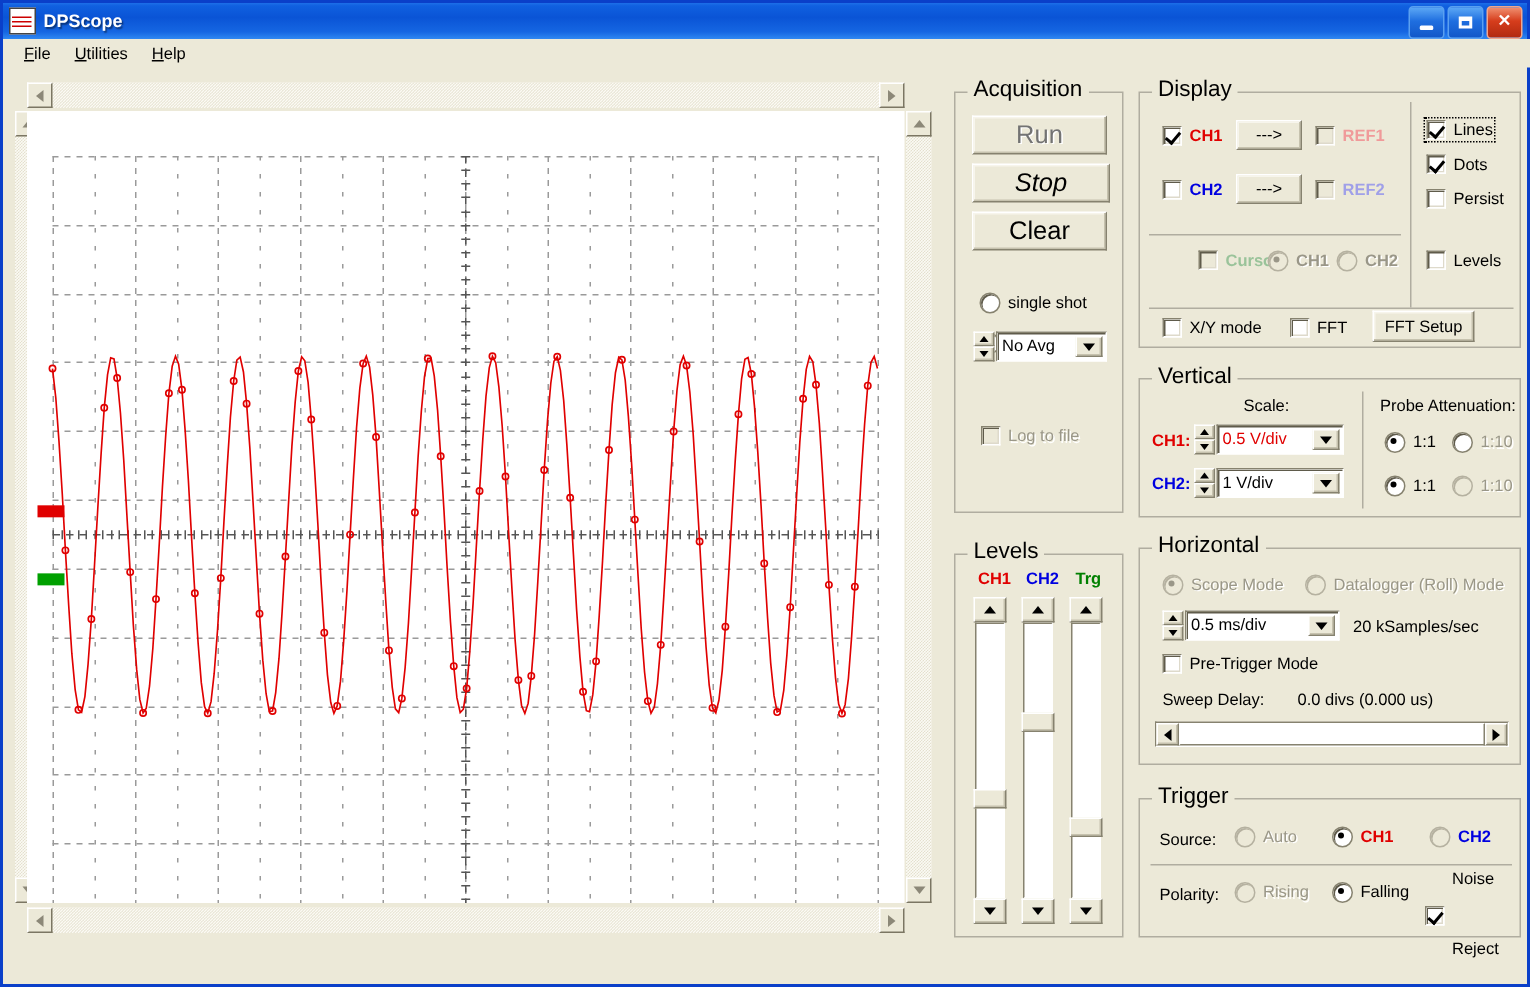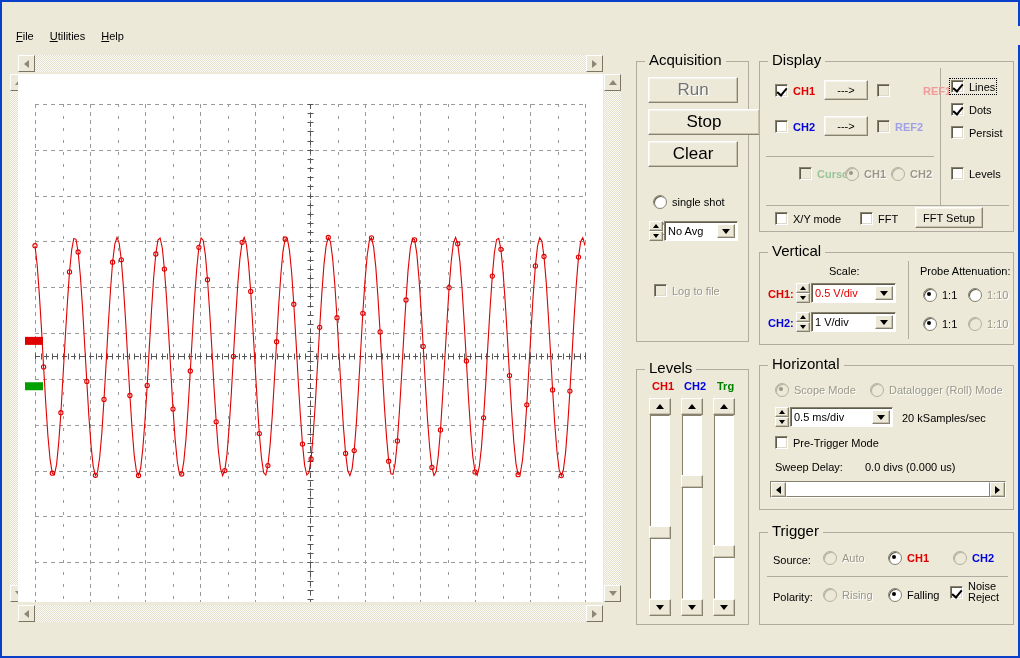--- a/index.html
+++ b/index.html
@@ -188,20 +188,35 @@
   }
   .statusbar .cell{font-size:11px;font-weight:bold;color:#000;}
   .red{color:#e00000;} .blue{color:#0000e0;} .green{color:#008000;}
   .reddim{color:#f09a9a;} .bluedim{color:#a0a0e8;} .greendim{color:#9ac39a;}
 </style>
 </head>
 <body>
 
 <div class="win">
 
+  <div class="titlebar">
+    <div class="title-ico"></div>
+    <div class="title-txt">DPScope</div>
+    <div class="tbtns">
+      <div class="tbtn min">
+          <span class="g"></span>
+        </div>
+      <div class="tbtn max">
+          <span class="g"></span>
+        </div>
+      <div class="tbtn close">
+          <span class="g">✕</span>
+        </div>
+    </div>
+  </div>
 
   <div class="menubar">
     <div class="menuitem"><u>F</u><span title="File">ile</span></div>
     <div class="menuitem"><u>U</u>tilities</div>
     <div class="menuitem"><u>H</u>elp</div>
   </div>
 
   <div class="client">
 
     <div class="scopeframe">
@@ -499,21 +514,21 @@
             <rect x="7" y="262.88" width="18" height="8" fill="#e00000"></rect>
             <rect x="7" y="308.24" width="18" height="8" fill="#00a000"></rect>
           </svg>
       </div>
     </div>
 
     <div class="grp" style="left:634px;top:16px;width:113px;height:281px;">
       <div class="lg">Acquisition</div>
 
       <div class="btn big dis" style="position:absolute;left:11px;top:15px;width:90px;height:26px;">Run</div>
-      <div class="btn big" style="position:absolute;left:11px;top:47px;width:112px;height:26px;">Stop</div>
+      <div class="btn big" style="position:absolute;left:11px;top:47px;width:92px;height:26px;font-style:italic;">Stop</div>
       <div class="btn big" style="position:absolute;left:11px;top:79px;width:90px;height:26px;">Clear</div>
 
       <div class="ckrow" style="position:absolute;left:16px;top:112px;margin-top:48px;">
         <span class="rb on"></span>
         <span class="lbl">continuous</span>
       </div>
       <div class="ckrow" style="position:absolute;left:16px;top:133px;">
         <span class="rb"></span>
         <span class="lbl">single shot</span>
       </div>
@@ -587,21 +602,21 @@
       <div class="hsep" style="left:6px;top:94px;width:168px;"></div>
       <div class="hsep" style="left:6px;top:143px;width:243px;"></div>
 
       <div class="ckrow" style="position:absolute;left:15px;top:22px;">
         <span class="cb on"></span>
         <span class="lbl red" style="font-weight:bold;">CH1</span>
       </div>
       <div class="btn" style="position:absolute;left:64px;top:18px;width:44px;height:20px;">---&gt;</div>
       <div class="ckrow" style="position:absolute;left:117px;top:22px;">
         <span class="cb dis"></span>
-        <span class="lbl reddim" style="font-weight:bold;margin-left:28px;">REF1</span>
+        <span class="lbl reddim" style="font-weight:bold;">REF1</span>
       </div>
 
       <div class="ckrow" style="position:absolute;left:15px;top:58px;">
         <span class="cb"></span>
         <span class="lbl blue" style="font-weight:bold;">CH2</span>
       </div>
       <div class="btn" style="position:absolute;left:64px;top:54px;width:44px;height:20px;">---&gt;</div>
       <div class="ckrow" style="position:absolute;left:117px;top:58px;">
         <span class="cb dis"></span>
         <span class="lbl bluedim" style="font-weight:bold;">REF2</span>
@@ -775,21 +790,21 @@
       <div class="ckrow" style="position:absolute;left:63px;top:55px;">
         <span class="rb dis"></span>
         <span class="lbl dis">Rising</span>
       </div>
       <div class="ckrow" style="position:absolute;left:128px;top:55px;">
         <span class="rb on"></span>
         <span class="lbl">Falling</span>
       </div>
       <div style="position:absolute;left:190px;top:48px;display:flex;align-items:center;gap:5px;">
         <span class="cb on"></span>
-        <span style="display:flex;flex-direction:column;line-height:11px;">
+        <span style="display:flex;flex-direction:column;line-height:11px;gap:36px;">
           <span class="lbl">Noise</span>
           <span class="lbl">Reject</span>
         </span>
       </div>
     </div>
 
   </div>
 
 
 </div>

